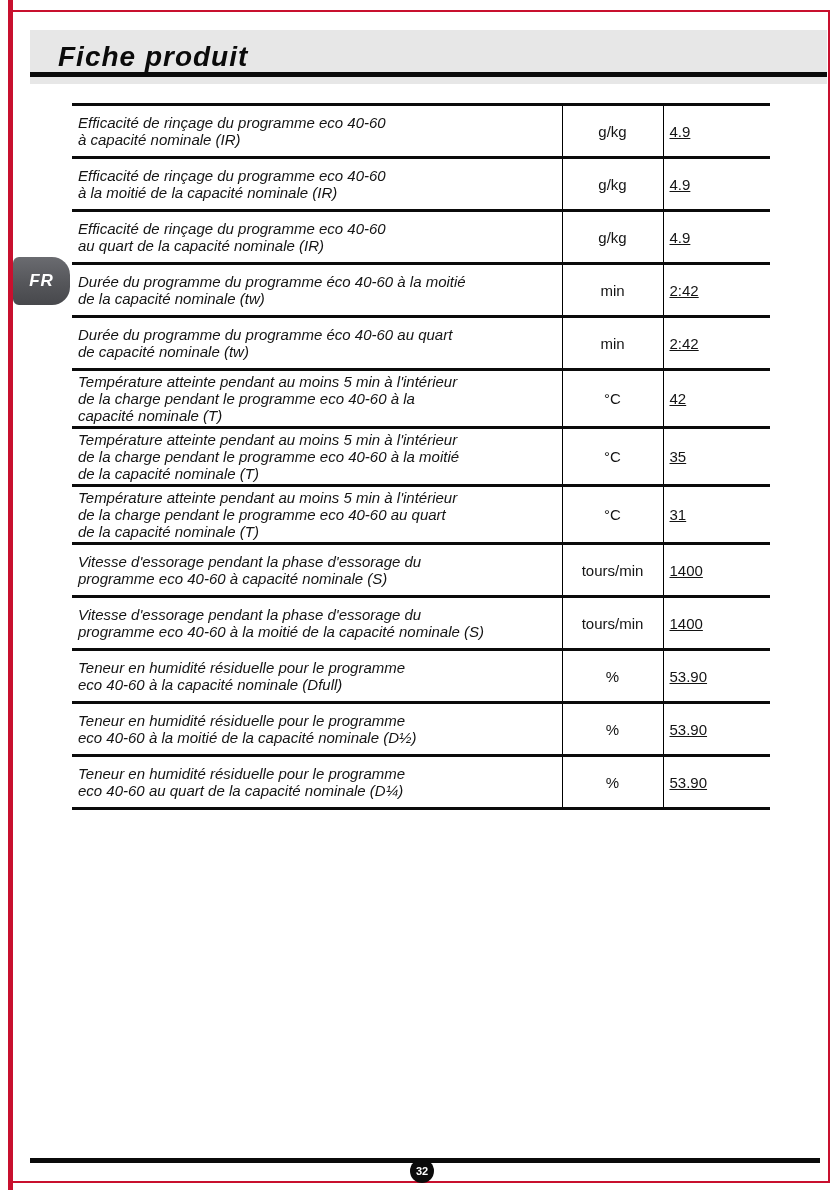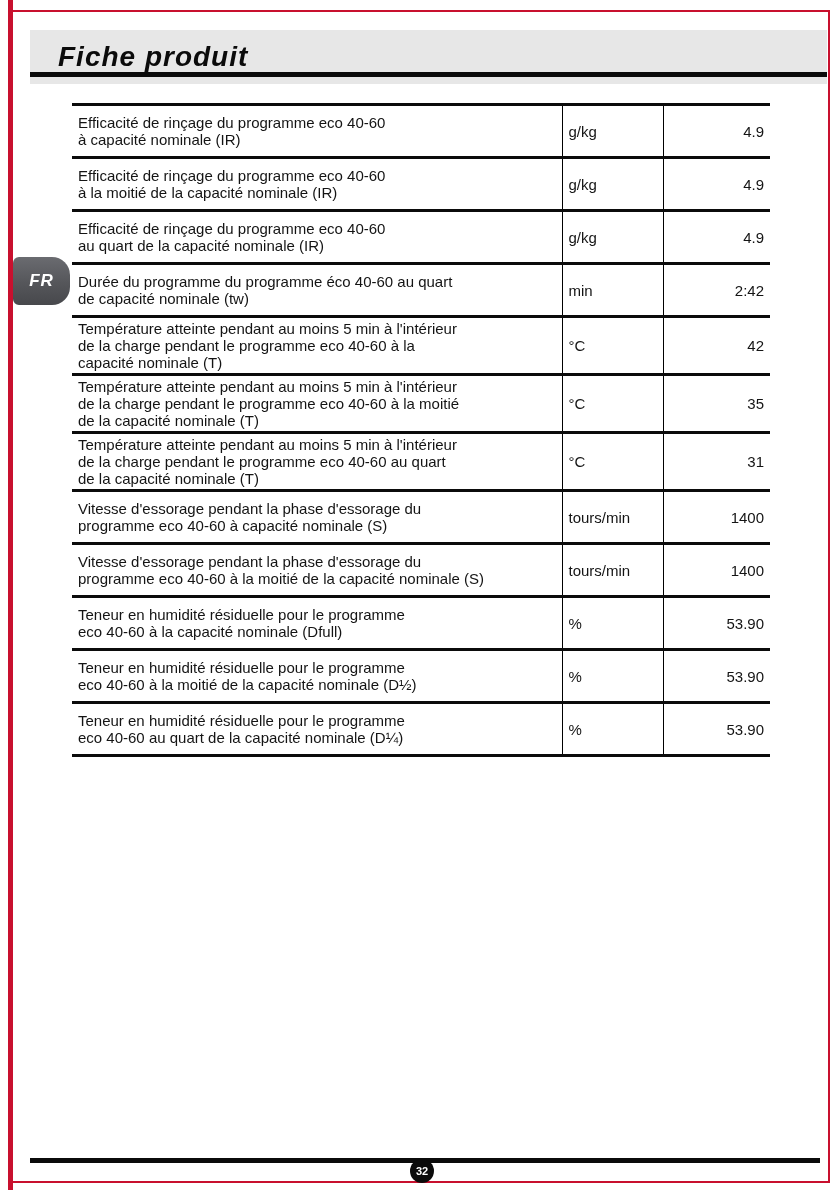--- a/index.html
+++ b/index.html
@@ -85,31 +85,34 @@
     padding: 2px 6px;
     vertical-align: middle;
     font-size: 15px;
     line-height: 17px;
     color: #141414;
   }
   .label-cell {
     width: 490px;
     padding-left: 8px;
     white-space: pre-line;
+    font-style: italic;
   }
   .unit-cell {
     width: 101px;
+    text-align: center;
     border-left: 1.5px solid #000;
     border-right: 1.5px solid #000;
     margin-top: 40px;
   }
   .value-cell {
     width: 107px;
-    text-align: right;
+    text-align: left;
     padding-top: 10px;
+    text-decoration: underline;
   }
   
   .footer-rule {
     position: absolute;
     left: 30px; right: 18px; top: 1158px;
     height: 5px;
     background: #0b0b0b;
   }
   .page-number-badge {
     position: absolute;
@@ -156,20 +159,26 @@
       <td class="unit-cell">g/kg</td>
       <td class="value-cell">4.9</td>
     </tr>
         <tr class="spec-row">
       <td class="label-cell">Efficacité de rinçage du programme eco 40-60
 au quart de la capacité nominale (IR)</td>
       <td class="unit-cell">g/kg</td>
       <td class="value-cell">4.9</td>
     </tr>
         <tr class="spec-row">
+      <td class="label-cell">Durée du programme du programme éco 40-60 à la moitié
+de la capacité nominale (tw)</td>
+      <td class="unit-cell">min</td>
+      <td class="value-cell">2:42</td>
+    </tr>
+        <tr class="spec-row">
       <td class="label-cell">Durée du programme du programme éco 40-60 au quart
 de capacité nominale (tw)</td>
       <td class="unit-cell">min</td>
       <td class="value-cell">2:42</td>
     </tr>
         <tr class="spec-row">
       <td class="label-cell">Température atteinte pendant au moins 5 min à l'intérieur
 de la charge pendant le programme eco 40-60 à la
 capacité nominale (T)</td>
       <td class="unit-cell">°C</td>

